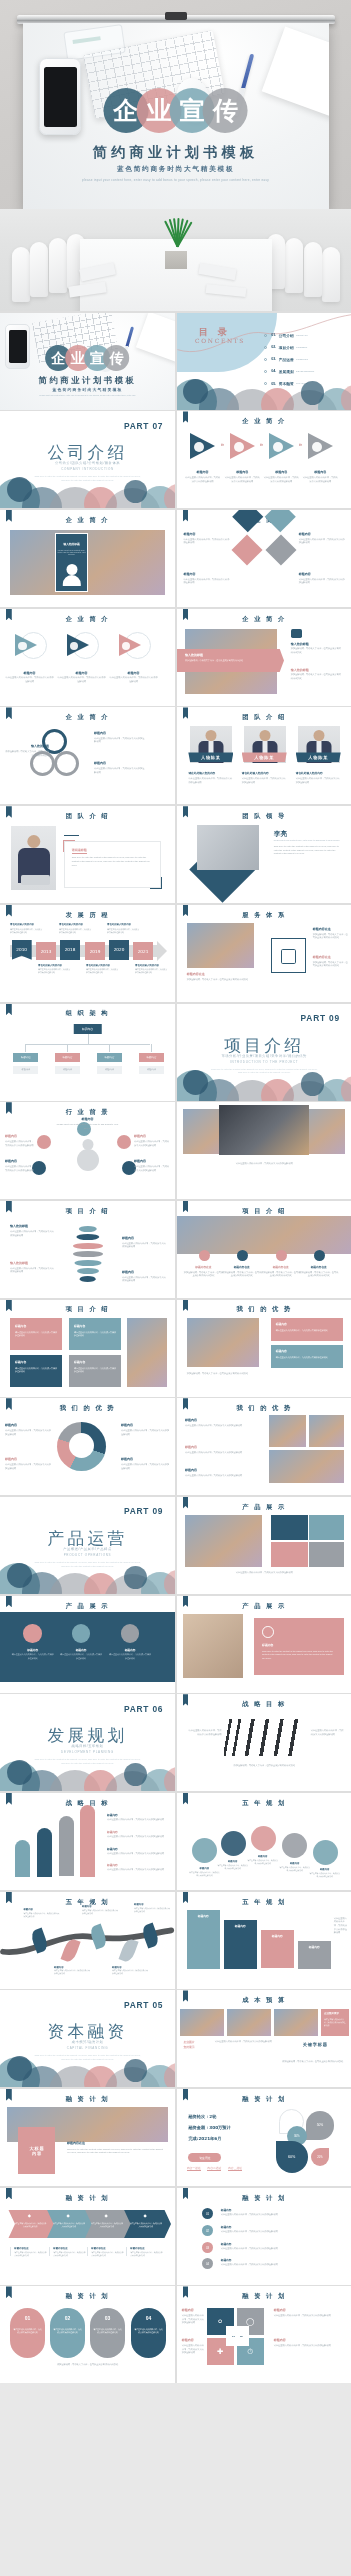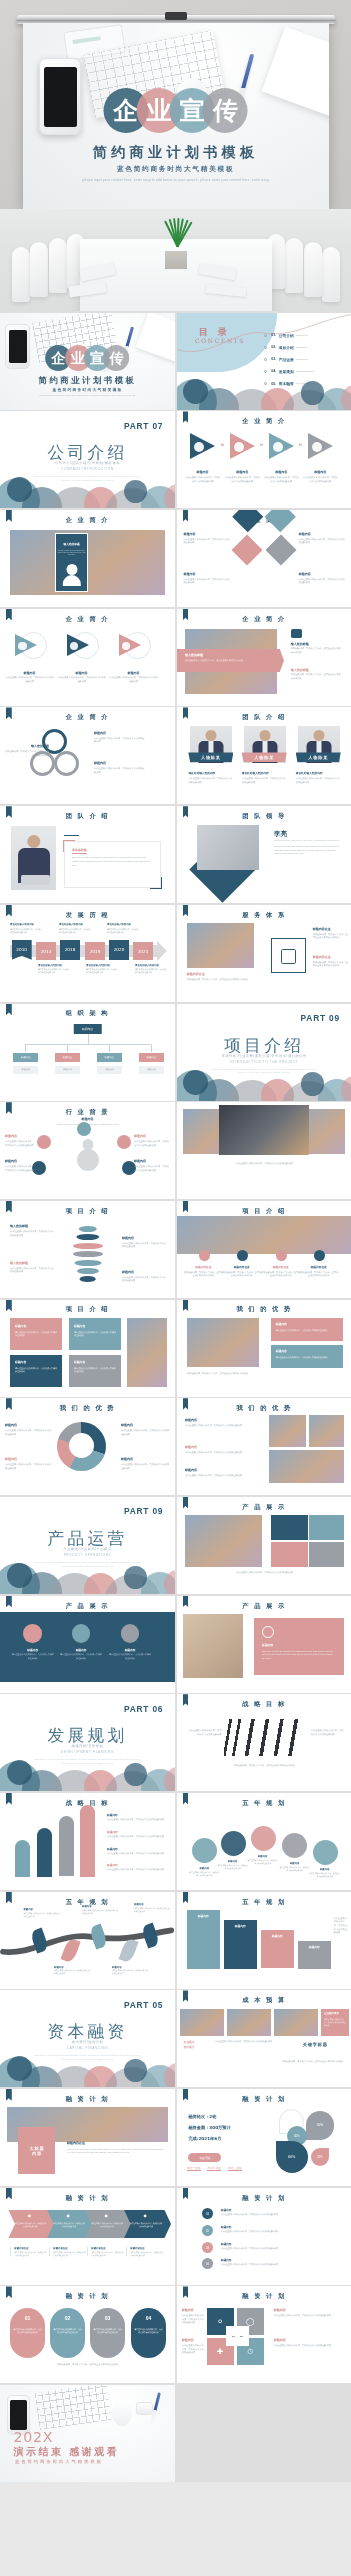--- a/index.html
+++ b/index.html
@@ -1092,27 +1092,14 @@
       </div>
   <div style="position:absolute;left:97px;top:22px;width:70px">
     <div class="tt pink">标题内容</div>
     <div class="body-l" style="margin-top:1.7px">请在这里输入您的内容介绍，为您的演示文稿添加注解说明</div>
       </div>
       <div style="position:absolute;left:97px;top:52px;width:70px">
     <div class="tt pink">标题内容</div>
     <div class="body-l" style="margin-top:1.7px">请在这里输入您的内容介绍，为您的演示文稿添加注解说明</div>
       </div>
 </div>
-    <div class="slide">
-  <div style="position:absolute;inset:0;background:radial-gradient(ellipse at 62% 18%,#fff,#eef1f3)"></div>
-  <div style="position:absolute;left:6.7px;top:10px;width:23.4px;height:40px;border-radius:5px;background:linear-gradient(145deg,#fff,#e4e7ea);border:0.8px solid #e0e4e7">
-        <span style="position:absolute;left:2.5px;top:4.2px;right:2.5px;bottom:4.2px;background:#17191c;border-radius:1.7px;display:block"></span>
-      </div>
-  <div style="position:absolute;left:37px;top:3.3px;width:72px;height:37px;transform:rotate(-8deg);background:linear-gradient(150deg,#fdfdfd,#eaedf0);background-image:repeating-linear-gradient(90deg,rgba(196,202,208,.8) 0 0.8px,transparent 0.8px 6.7px),repeating-linear-gradient(0deg,rgba(196,202,208,.8) 0 0.8px,transparent 0.8px 6.7px)"></div>
-  <div style="position:absolute;left:112px;top:13.4px;width:20px;height:27px;border-radius:10px/13.4px;background:linear-gradient(#fff,#edf0f2)"></div>
-  <div style="position:absolute;left:136px;top:16.7px;width:16.7px;height:13.4px;border-radius:3.3px;background:linear-gradient(#fff,#e9ecef);border:0.8px solid #e3e6e9"></div>
-  <div style="position:absolute;left:154px;top:6.7px;width:2.5px;height:33px;background:linear-gradient(#5e7fc0,#39539c 55%,#eceff1 55%,#f7f8f9);transform:rotate(14deg);border-radius:1.7px"></div>
-  <div class="ftr-year">202X</div>
-  <div class="ftr-main">演示结束 感谢观看</div>
-  <div class="ftr-sub">蓝色简约商务时尚大气精美模板</div>
-</div>
   </div>
 
 
 </body></html>

